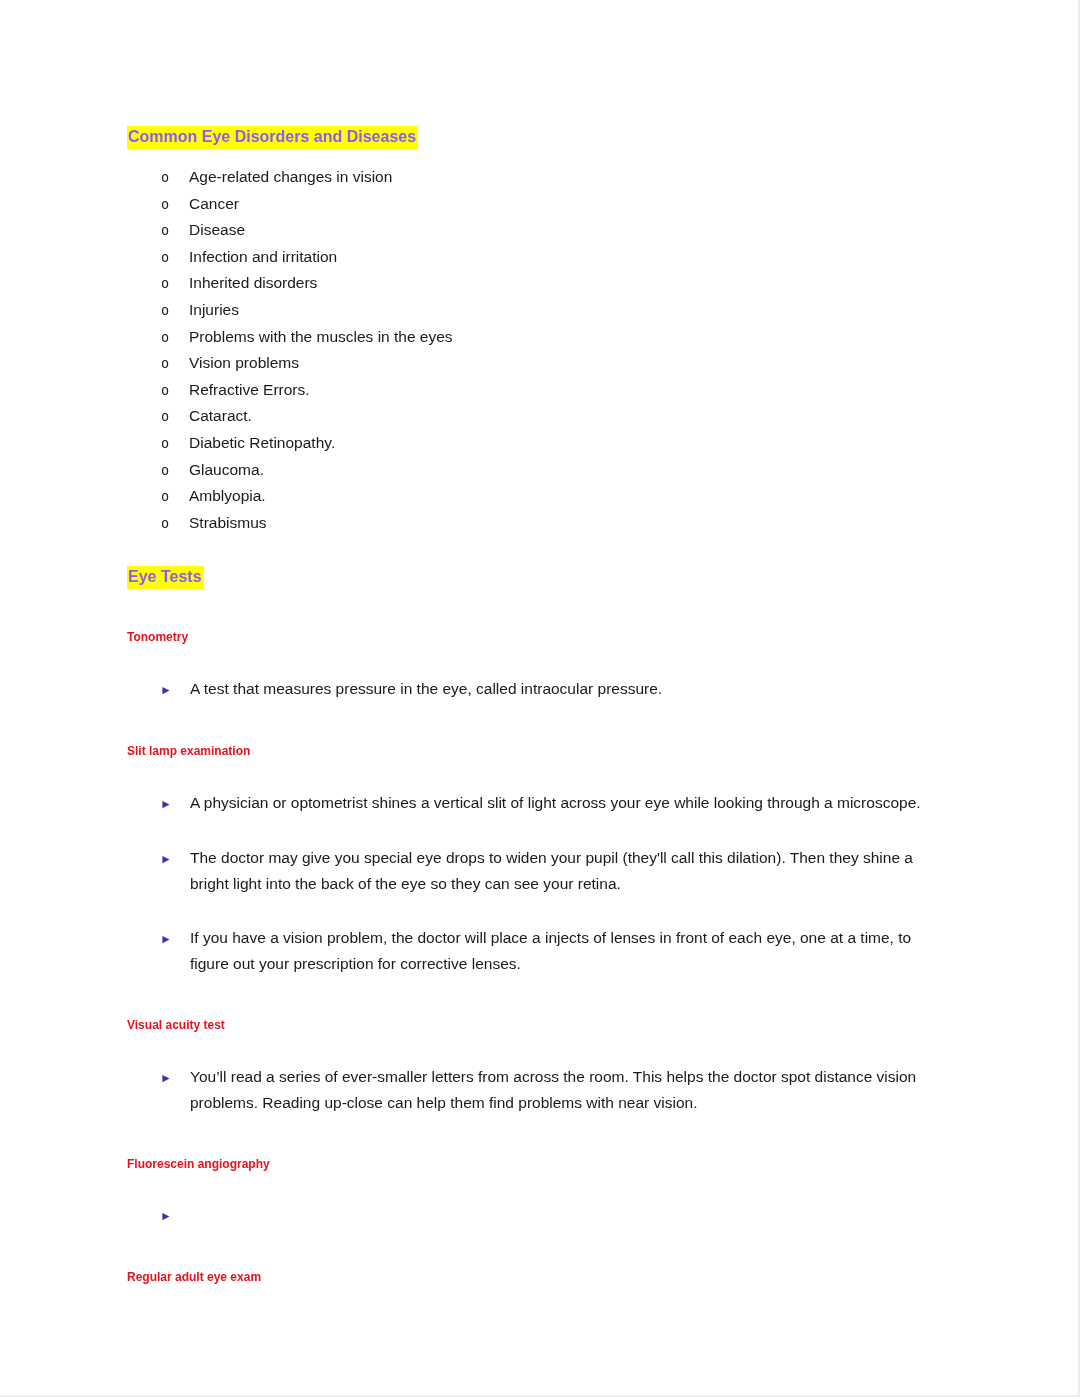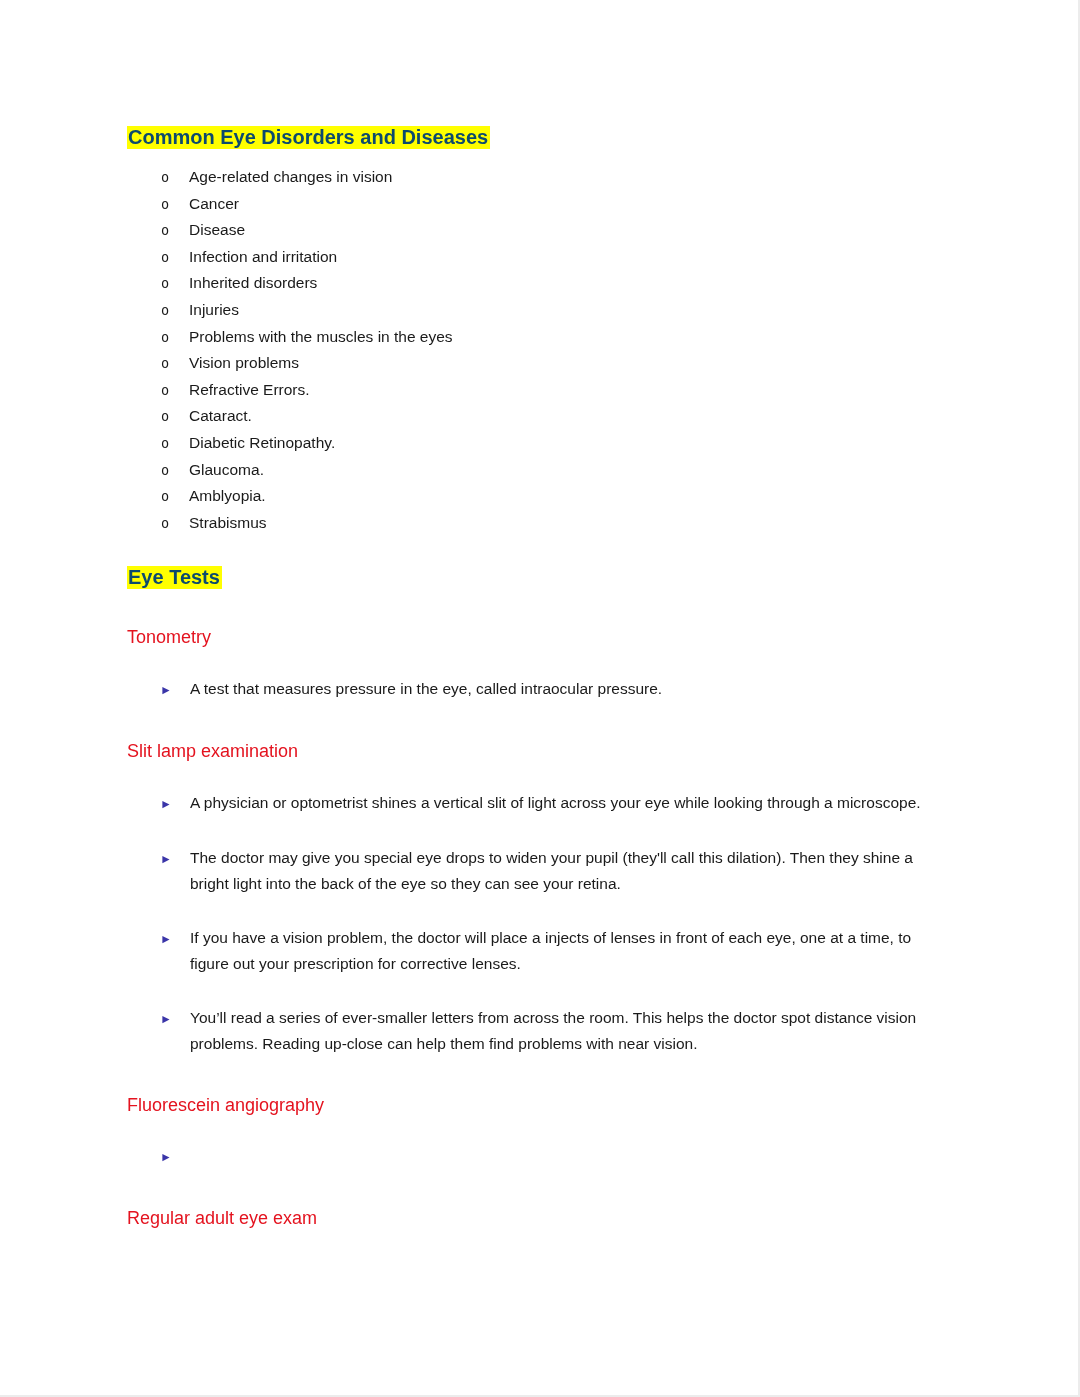--- a/index.html
+++ b/index.html
@@ -19,22 +19,22 @@
     border-bottom:2px solid #ececec;
     padding:126px 125px 40px 127px;
     font-family:"Liberation Sans","DejaVu Sans",sans-serif;
     color:var(--ink);
     font-size:15.5px;
   }
   .highlight-heading{
     display:inline-block;
     margin:0;
     background:var(--hl);
-    color:#0c4a6e;
-    font-size:20px;
+    color:#8b5cf6;
+    font-size:16px;
     font-weight:bold;
     line-height:22px;
     padding:0 2px 1px 1px;
   }
   .disorders-list{
     list-style:none;
     margin:15px 0 22px 0;
     padding:0;
   }
   .disorders-list li{
@@ -47,22 +47,22 @@
     width:28px;
     margin-left:34px;
     flex:0 0 28px;
     font-family:"DejaVu Sans Mono","Liberation Mono",monospace;
     font-size:13.5px;
     color:var(--ink);
   }
   .red-heading{
     margin:38px 0 0 0;
     color:var(--red);
-    font-size:18px;
-    font-weight:normal;
+    font-size:12px;
+    font-weight:bold;
     line-height:21px;
   }
   .arrow-item{
     display:flex;
     align-items:baseline;
     margin:28px 0 0 0;
   }
   .arrow-bullet{
     display:inline-block;
     flex:0 0 30px;
@@ -159,20 +159,21 @@
         <span class="arrow-text">A physician or optometrist shines a vertical slit of light across your eye while looking through a microscope.</span>
       </div>
       <div class="arrow-item">
         <span class="arrow-bullet">►</span>
         <span class="arrow-text">The doctor may give you special eye drops to widen your pupil (they'll call this dilation). Then they shine a bright light into the back of the eye so they can see your retina.</span>
       </div>
       <div class="arrow-item">
         <span class="arrow-bullet">►</span>
         <span class="arrow-text">If you have a vision problem, the doctor will place a injects of lenses in front of each eye, one at a time, to figure out your prescription for corrective lenses.</span>
       </div>
+      <h2 class="red-heading">Visual acuity test</h2>
       <div class="arrow-item">
         <span class="arrow-bullet">►</span>
         <span class="arrow-text">You’ll read a series of ever-smaller letters from across the room. This helps the doctor spot distance vision problems. Reading up-close can help them find problems with near vision.</span>
       </div>
       <h2 class="red-heading">Fluorescein angiography</h2>
       <div class="arrow-item">
         <span class="arrow-bullet">►</span>
       </div>
       <h2 class="red-heading">Regular adult eye exam</h2>
     </div>

